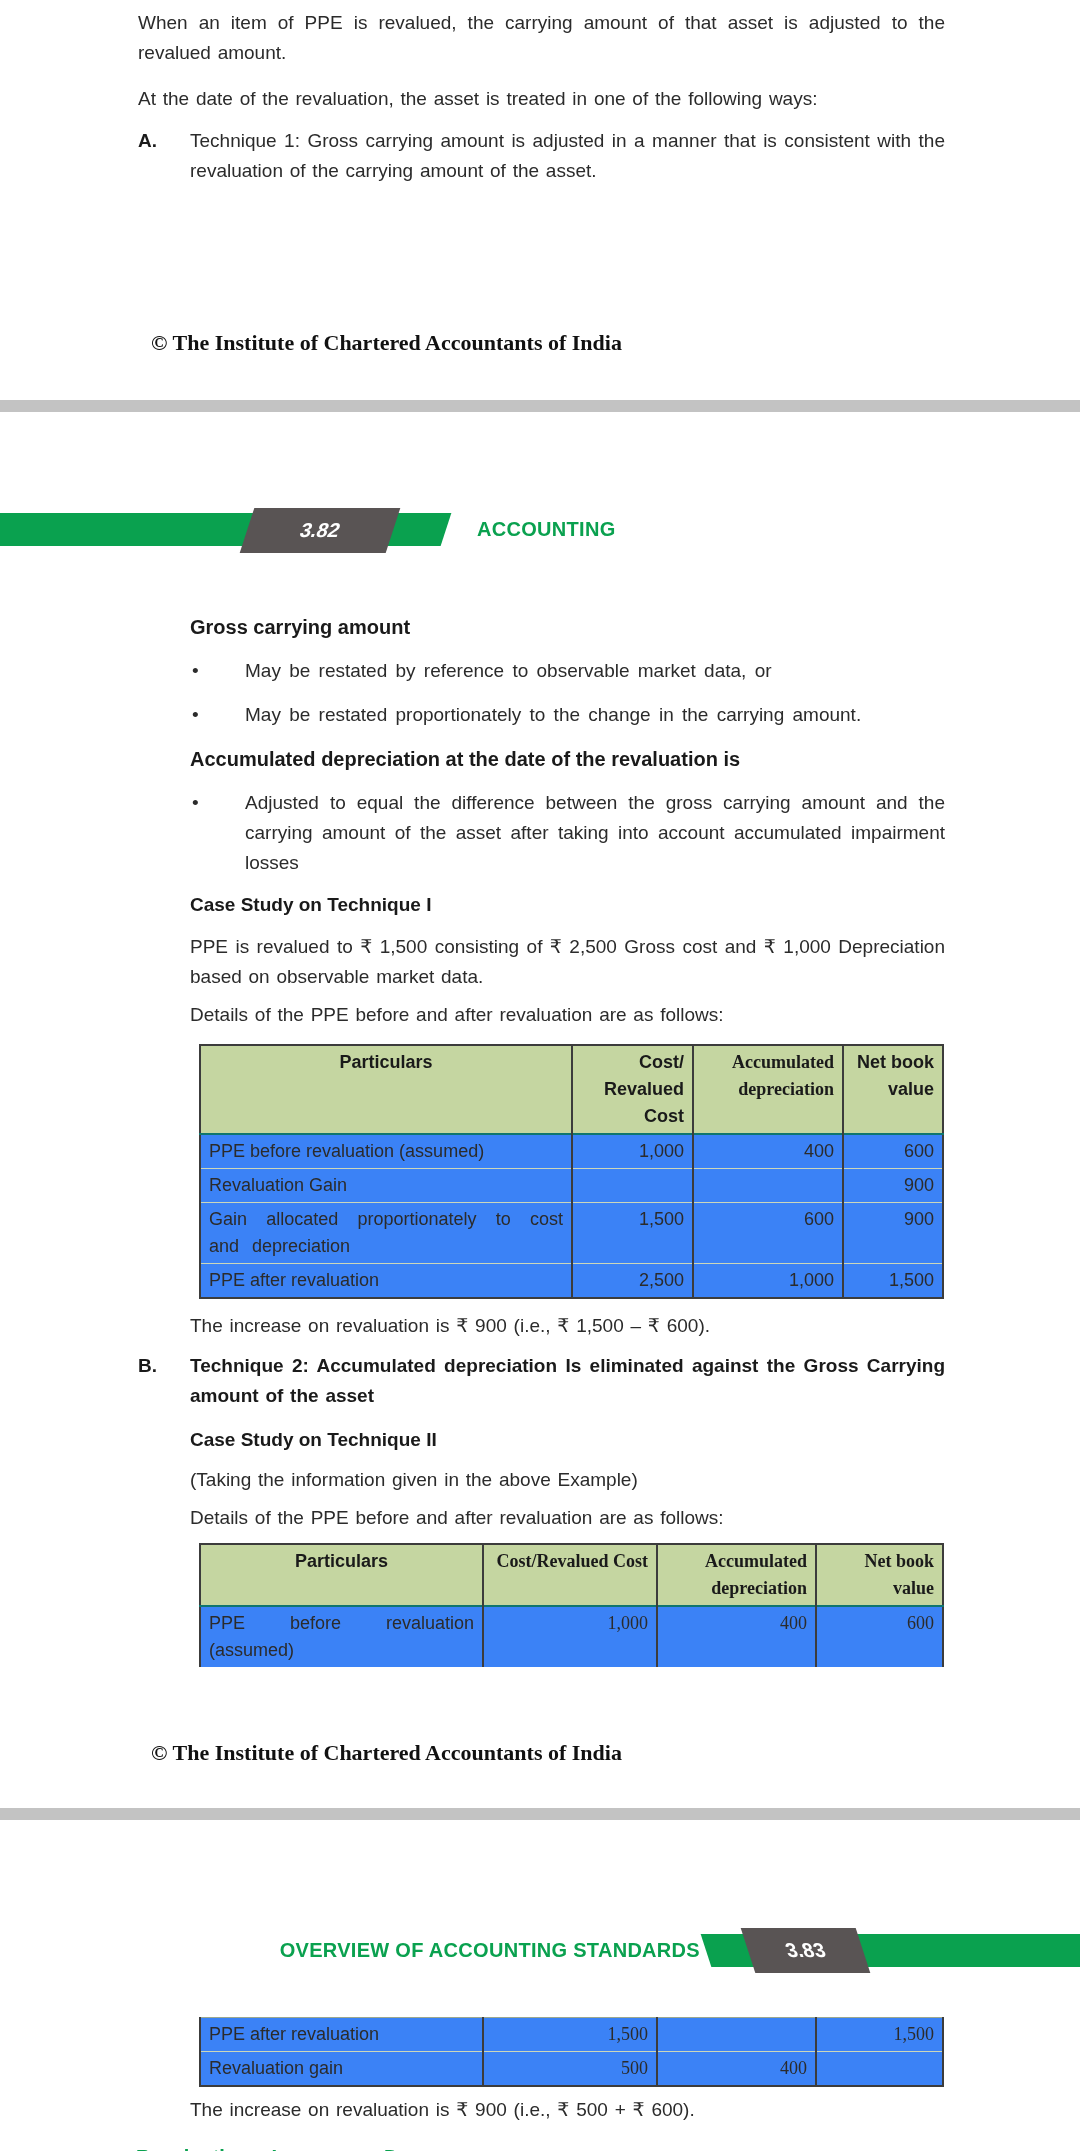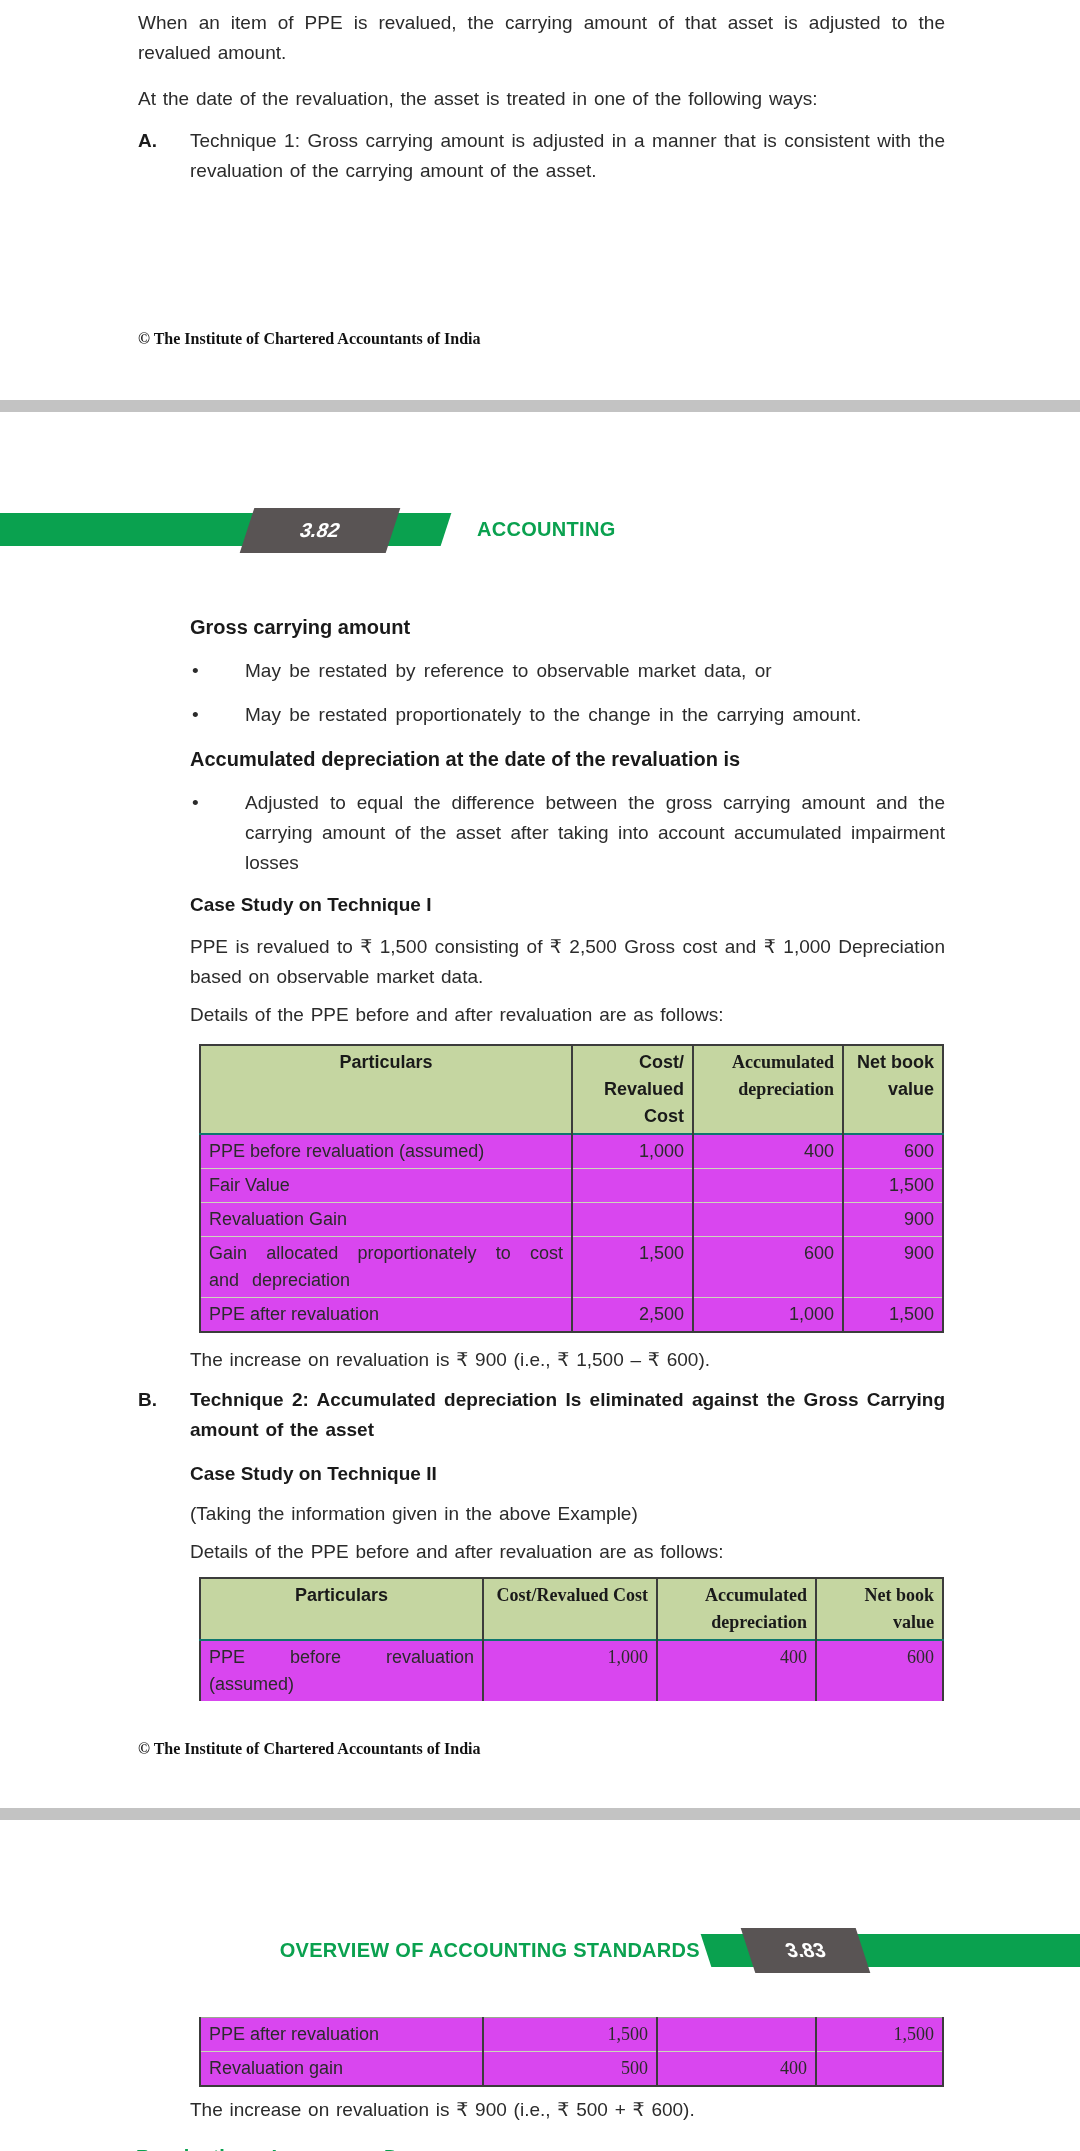--- a/index.html
+++ b/index.html
@@ -15,21 +15,21 @@
   .bold { font-weight:bold; color:#1a1a1a; }
   .green-head { font-size:20px; line-height:30px; font-weight:bold; color:#0aa14f; }
 
   
   .page1 { position:relative; width:1080px; height:400px; padding:8px 135px 0 138px; }
   .page1 .green-head { margin-bottom:14px; }
   .page1 .p1 { margin-bottom:16px; }
   .page1 .p2 { margin-bottom:12px; }
   .item { position:relative; padding-left:52px; }
   .item-label { position:absolute; left:0; top:0; font-weight:bold; color:#1a1a1a; font-size:19px; line-height:30px; }
-  .footer { position:absolute; left:138px; font-family:"Liberation Serif","DejaVu Serif",serif; font-weight:bold; font-size:16px; color:#111; }
+  .footer { position:absolute; left:151px; font-family:"Liberation Serif","DejaVu Serif",serif; font-weight:bold; font-size:22px; color:#111; }
   .page1 .footer { top:330px; }
 
   
   .band-bar { position:absolute; background:#0aa14f; height:33px; }
   .band-chev { position:absolute; background:#0aa14f; height:33px; }
   .band-tag { position:absolute; height:45px; background:#595454; color:#fff; font-weight:bold; font-size:20px; display:flex; align-items:center; justify-content:center; z-index:3; }
   .band-title { position:absolute; height:33px; line-height:33px; font-weight:bold; font-size:20px; color:#0aa14f; letter-spacing:0.3px; }
 
   
   .page2 { position:relative; width:1080px; height:1396px; }
@@ -43,21 +43,21 @@
   .bullet-mark { position:absolute; left:2px; top:0; font-size:19px; line-height:30px; }
   .bullet .para { word-spacing:3px; }
   .case-head { font-size:19px; line-height:30px; font-weight:bold; color:#1a1a1a; margin-bottom:12px; }
   .mb8 { margin-bottom:8px; } .mb10 { margin-bottom:10px; } .mb12 { margin-bottom:12px; } .mb14 { margin-bottom:14px; }
   .page2 .footer { top:1328px; }
 
   
   table.dtable { border-collapse:collapse; table-layout:fixed; width:743px; margin-left:9px; font-size:18px; }
   .dtable th, .dtable td { padding:3px 8px; line-height:27px; vertical-align:top; overflow:hidden; }
   .dtable th { background:#c5d6a1; font-weight:bold; color:#1a1a1a; }
-  .dtable td { background:#d946ef; }
+  .dtable td { background:#3b82f6; }
   .dtable th + th, .dtable td + td { border-left:2px solid #3c3c3c; }
   .dtable thead tr { border-bottom:2px solid #0f766e; }
   .dtable tbody tr { border-bottom:1px solid #ccd7ba; }
   .dtable tbody tr:last-child { border-bottom:none; }
   table.t-full { border:2px solid #3c3c3c; }
   table.t-cut  { border:2px solid #3c3c3c; border-bottom:none; }
   table.t-cont { border:2px solid #3c3c3c; border-top:1px solid #9aa88f; }
   .ar { text-align:right; } .ac { text-align:right;font-family:Liberation Serif, serif; } .aj { text-align:justify; }
   .spread { word-spacing:8px; } .spread2 { word-spacing:4px; }
 
@@ -133,26 +133,20 @@
             <th class="ac">Accumulated depreciation</th>
             <th class="ar">Net book value</th>
           </tr>
         </thead>
         <tbody>
           <tr>
             <td>PPE before revaluation (assumed)</td>
             <td class="ar">1,000</td>
             <td class="ar">400</td>
             <td class="ar">600</td>
-          </tr>
-          <tr>
-            <td>Fair Value</td>
-            <td class="ar"></td>
-            <td class="ar"></td>
-            <td class="ar">1,500</td>
           </tr>
           <tr>
             <td>Revaluation Gain</td>
             <td class="ar"></td>
             <td class="ar"></td>
             <td class="ar">900</td>
           </tr>
           <tr>
             <td class="aj spread">Gain allocated proportionately to cost and depreciation</td>
             <td class="ar">1,500</td>

